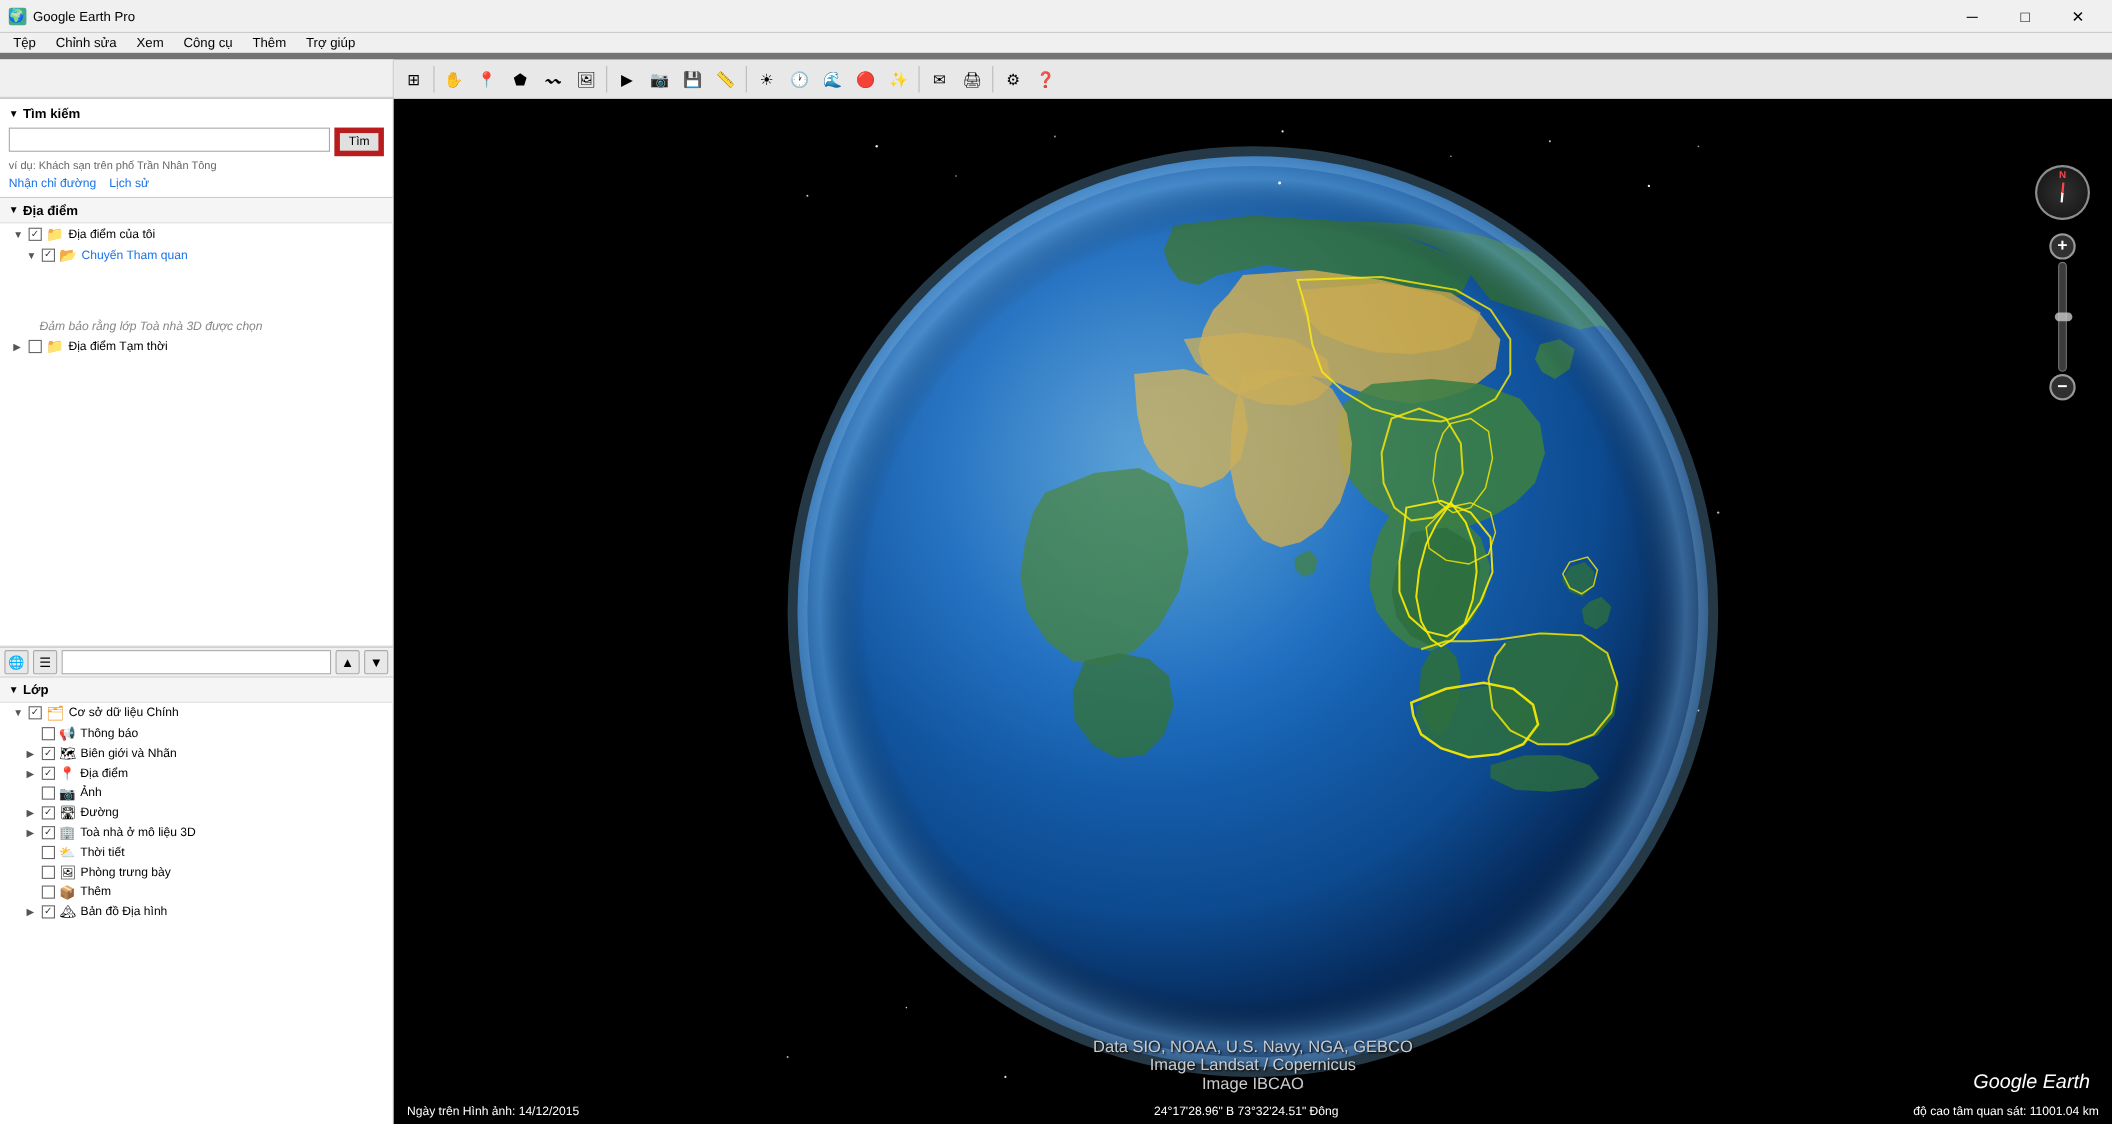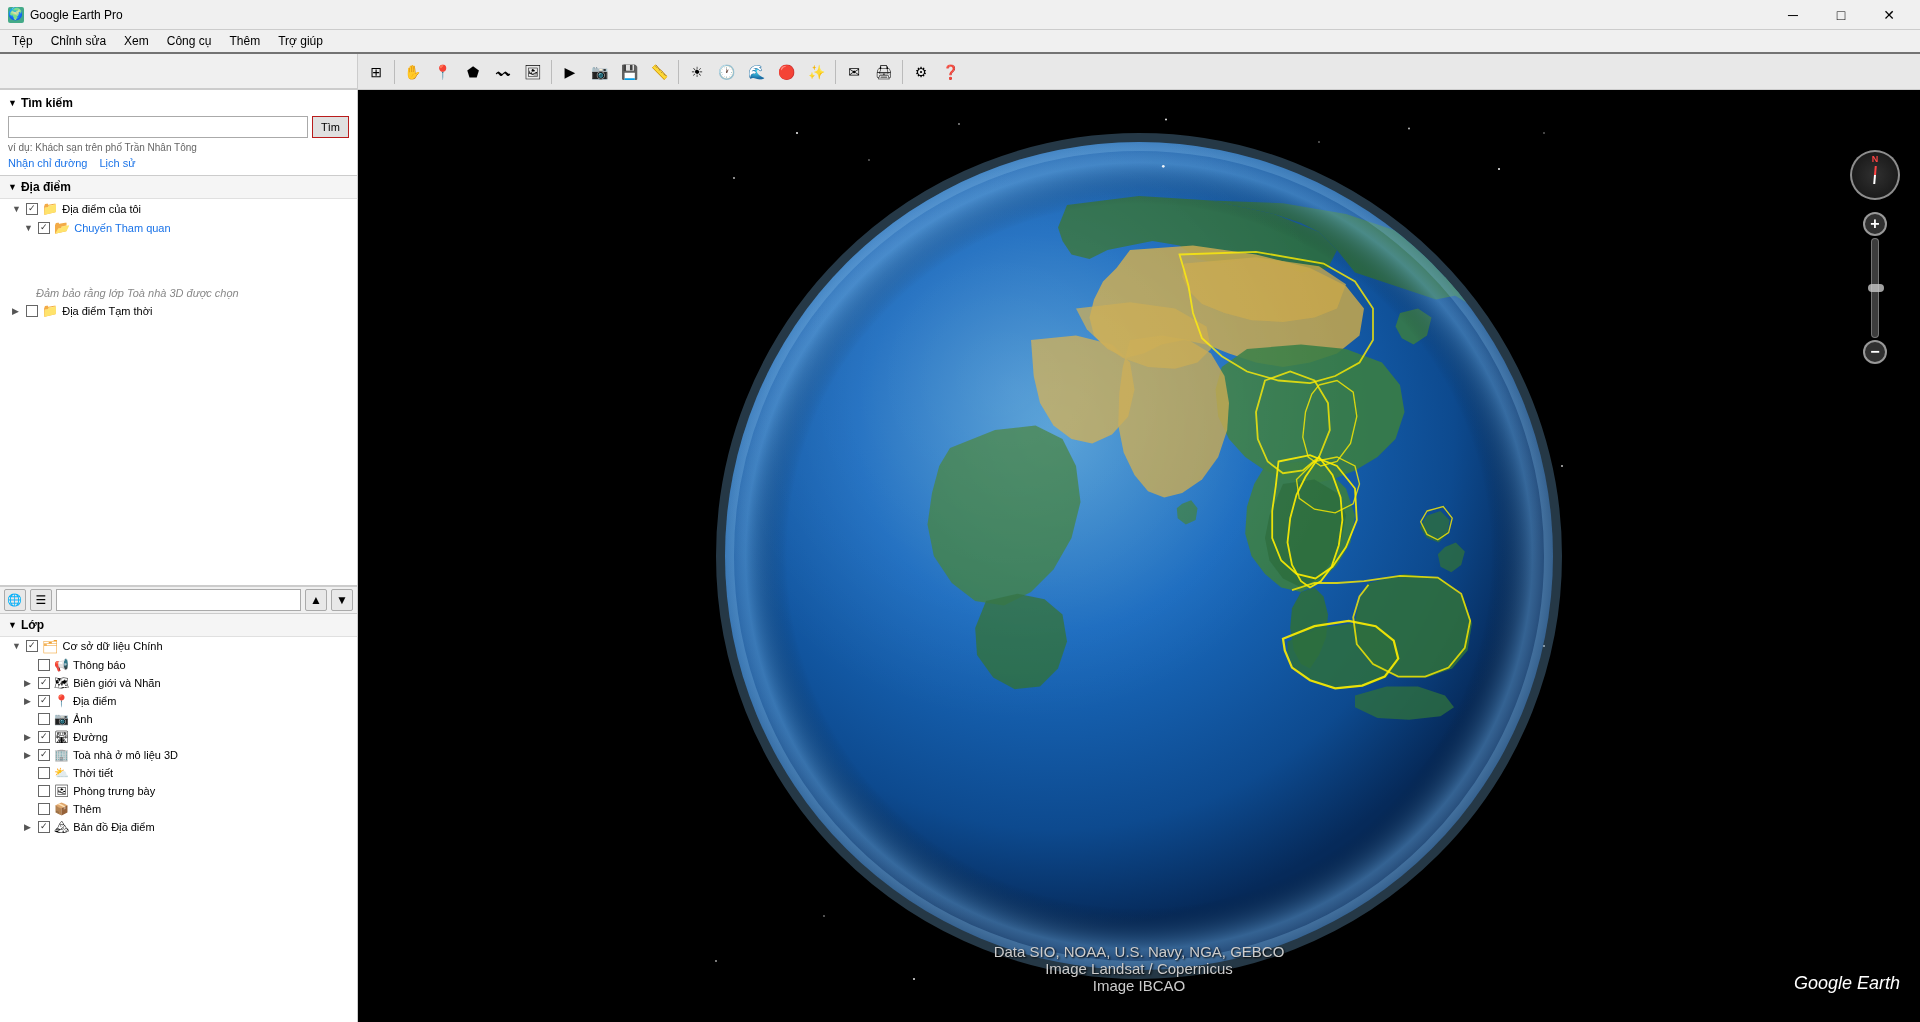--- a/index.html
+++ b/index.html
@@ -16,21 +16,21 @@
     #title-bar-title { font-size: 12px; color: #000; }
     #title-bar-controls { display: flex; gap: 2px; }
     .win-btn {
       width: 46px; height: 30px; border: none; background: transparent;
       cursor: pointer; font-size: 14px; display: flex; align-items: center; justify-content: center;
     }
 
     
     #menu-bar {
       display: flex; align-items: center; background: #f0f0f0;
-      height: 24px; padding: 0 4px; border-bottom: 2px solid #737373;
+      height: 24px; padding: 0 4px; border-bottom: 6px solid #737373;
       gap: 2px;
     }
     .menu-item {
       padding: 2px 8px; cursor: pointer; font-size: 12px; border-radius: 2px;
     }
     .tb-btn {
       width: 28px; height: 28px; border: 1px solid transparent; background: transparent;
       cursor: pointer; display: flex; align-items: center; justify-content: center;
       border-radius: 3px; font-size: 14px;
     }
@@ -49,21 +49,21 @@
     #search-section { padding: 6px 8px; border-bottom: 1px solid #ccc; }
     #search-header {
       display: flex; align-items: center; gap: 4px; margin-bottom: 6px;
       font-weight: bold; font-size: 12px;
     }
     #search-row { display: flex; gap: 4px; margin-bottom: 4px; }
     #search-input {
       flex: 1; height: 22px; border: 1px solid #aaa; padding: 2px 4px; font-size: 11px;
     }
     #search-btn {
-      padding: 2px 8px; background: #e0e0e0; border: 1px solid #b91c1c;
+      padding: 2px 8px; background: #e0e0e0; border: 5px solid #b91c1c;
       cursor: pointer; font-size: 11px; text-align: center;
     }
     #search-hint { font-size: 10px; color: #666; margin-bottom: 4px; }
     #search-links { display: flex; gap: 12px; }
     .search-link { color: #1a73e8; cursor: pointer; text-decoration: none; font-size: 11px; }
 
     
     #places-section { flex: 1; overflow-y: auto; border-bottom: 1px solid #ccc; }
     #places-header {
       display: flex; align-items: center; gap: 4px; padding: 4px 8px;
@@ -393,21 +393,21 @@
         <span class="expand-arrow" style="visibility:hidden">▶</span>
         <span class="checkbox"></span>
         <span style="font-size:12px;flex-shrink:0">📦</span>
         <span class="tree-label">Thêm</span>
       </div>
 
       <div class="tree-item tree-indent2">
         <span class="expand-arrow">▶</span>
         <span class="checkbox checked"></span>
         <span style="font-size:12px;flex-shrink:0">🏔</span>
-        <span class="tree-label">Bản đồ Địa điểm</span>
+        <span class="tree-label">Bản đồ Địa hình</span>
       </div>
     </div>
 
   </div>
 
   <div id="globe-area">
     <div id="globe-container">
       <svg viewBox="0 0 1000 1000" width="900" height="900" xmlns="http://www.w3.org/2000/svg">
         <defs>
           <radialGradient id="bgGrad" cx="50%" cy="50%" r="50%">
@@ -539,16 +539,21 @@
     </div>
 
     <div id="attribution">
       <div>Data SIO, NOAA, U.S. Navy, NGA, GEBCO</div>
       <div>Image Landsat / Copernicus</div>
       <div>Image IBCAO</div>
     </div>
 
     <div id="ge-logo">Google Earth</div>
 
+    <div id="status-bar">
+      <span>Ngày trên Hình ảnh: 14/12/2015</span>
+      <span>24°17'28.96" B  73°32'24.51" Đông</span>
+      <span>độ cao tâm quan sát: 11001.04 km</span>
+    </div>
 
   </div>
 
 </div>
 
 </body></html>

